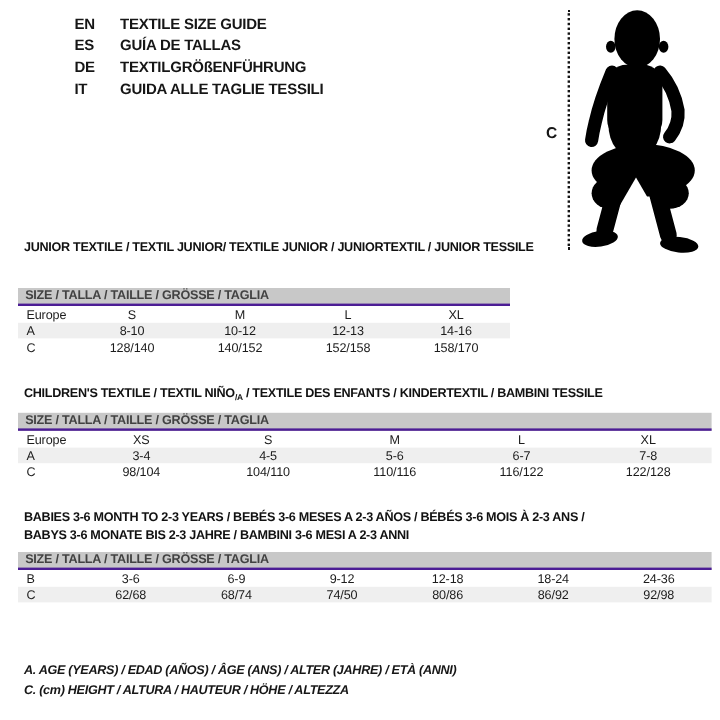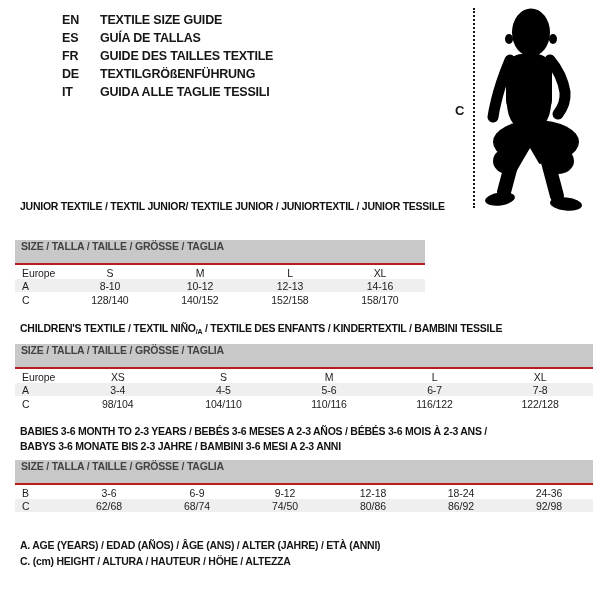--- a/index.html
+++ b/index.html
@@ -28,50 +28,46 @@
   #sec1-title { top:199px; }
   #sec2-title { top:321px; }
   #sec3-title { top:424px; }
   .subA { font-size:7px; vertical-align:-2px; }
 
   
   .tbl { position:absolute; left:15px; }
   #table1 { top:240px; width:410px; }
   #table2 { top:344px; width:578px; }
   #table3 { top:460px; width:578px; }
-  .size-bar { height:25px; line-height:13px; background:#c8c8c8; border-bottom:2px solid #b91c1c;
+  .size-bar { height:15px; line-height:13px; background:#c8c8c8; border-bottom:2px solid #4c1d95;
               color:#424242; font-size:10.5px; font-weight:700; letter-spacing:-0.2px; padding-left:6px; }
   .trow { display:flex; align-items:flex-end; height:13.5px; font-size:10.5px;
           letter-spacing:-0.1px; color:#1c1c1c; }
   .trow.alt { background:#efefef; }
   .lab { flex:0 0 50px; padding-left:7px; }
   .c { flex:1; text-align:center; }
 
   
-  .footnotes { position:absolute; left:20px; top:537px; }
+  .footnotes { position:absolute; left:20px; top:551px;font-style:italic; }
   .footnote { height:16px; line-height:16px; font-size:10.5px; font-weight:700;
               letter-spacing:-0.25px; white-space:nowrap; }
 </style>
 </head>
 <body>
 
 <div class="canvas">
 
   <div class="langs">
     <div class="lang-row">
       <span class="lang-code">EN</span>
       <span class="lang-title">TEXTILE SIZE GUIDE</span>
     </div>
     <div class="lang-row">
       <span class="lang-code">ES</span>
       <span class="lang-title">GUÍA DE TALLAS</span>
-    </div>
-    <div class="lang-row">
-      <span class="lang-code">FR</span>
-      <span class="lang-title">GUIDE DES TAILLES TEXTILE</span>
     </div>
     <div class="lang-row">
       <span class="lang-code">DE</span>
       <span class="lang-title">TEXTILGRÖßENFÜHRUNG</span>
     </div>
     <div class="lang-row">
       <span class="lang-code">IT</span>
       <span class="lang-title">GUIDA ALLE TAGLIE TESSILI</span>
     </div>
   </div>

